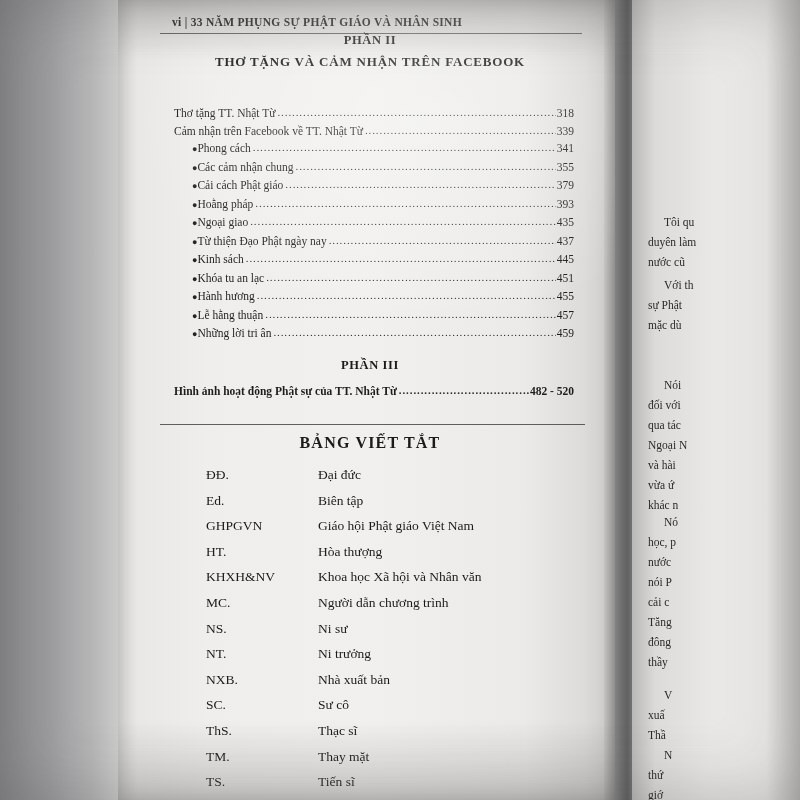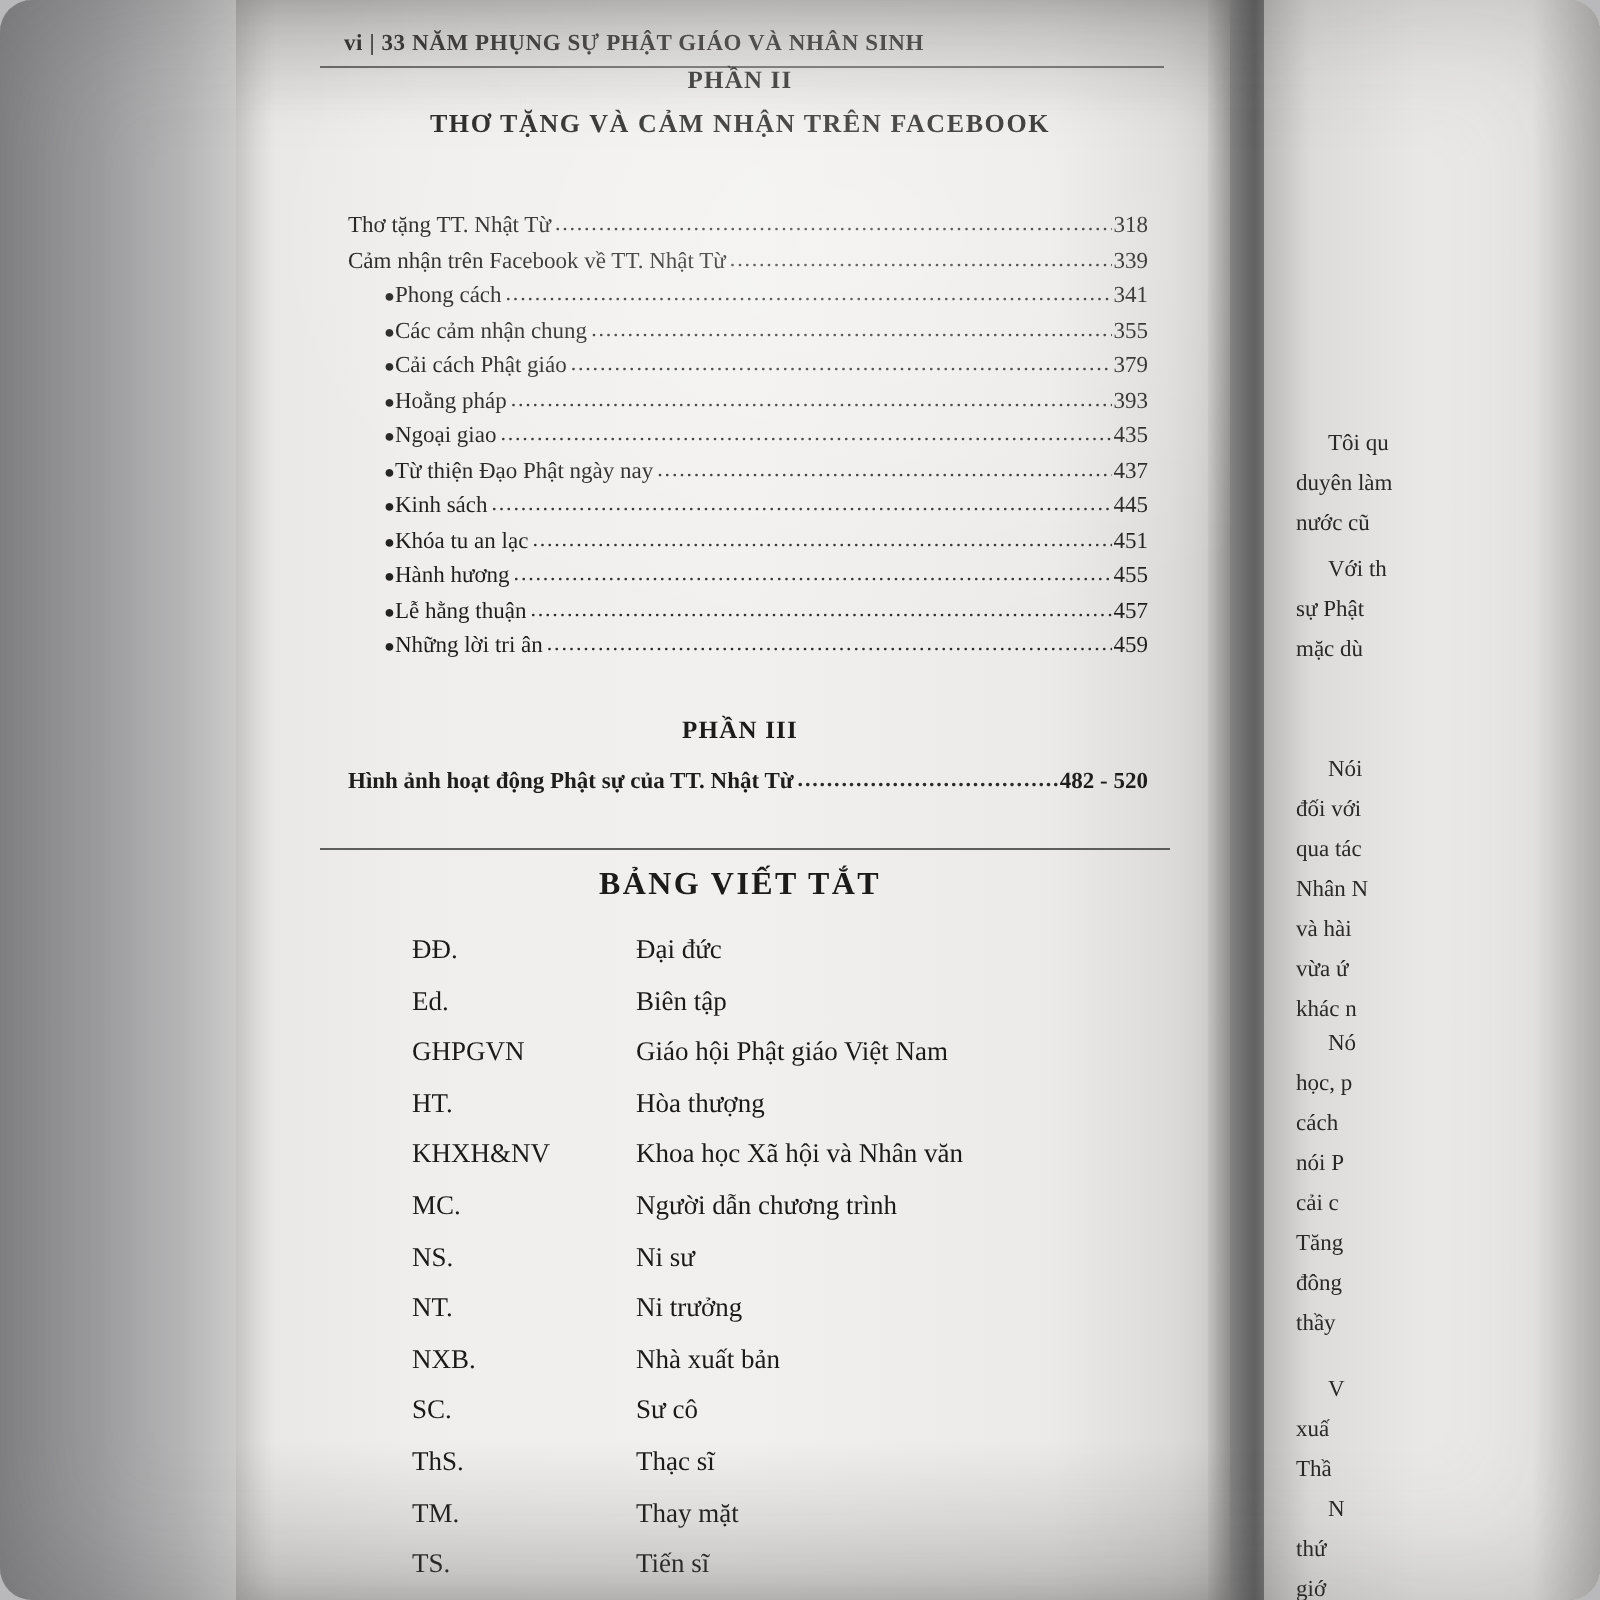--- a/index.html
+++ b/index.html
@@ -12,21 +12,20 @@
     overflow: hidden;
     background: #b9b9bb;
     font-family: "Liberation Serif", serif;
   }
   #stage {
     position: relative;
     width: 800px;
     height: 800px;
     overflow: hidden;
     background: linear-gradient(90deg, #9e9ea2 0%, #c2c2c4 3%, #d8d8d8 8%, #e3e3e2 20%, #e6e5e3 55%, #e2e1df 75%, #d3d2d0 88%, #b6b5b4 96%, #8f8e8f 100%);
-    border-radius: 16px;
   }
 
   
   .table-bg {
     position: absolute;
     inset: 0;
     background: #a9a9ab;
   }
 
   
@@ -425,29 +424,29 @@
   </div>
   <div class="rp-block" style="top:275px">
     <div class="rp-line ind">Với th</div>
     <div class="rp-line">sự Phật</div>
     <div class="rp-line">mặc dù</div>
   </div>
   <div class="rp-block" style="top:375px">
     <div class="rp-line ind">Nói</div>
     <div class="rp-line">đối với</div>
     <div class="rp-line">qua tác</div>
-    <div class="rp-line">Nhân N</div>
+    <div class="rp-line">Ngoại N</div>
     <div class="rp-line">và hài</div>
     <div class="rp-line">vừa ứ</div>
     <div class="rp-line">khác n</div>
   </div>
   <div class="rp-block" style="top:512px">
     <div class="rp-line ind">Nó</div>
     <div class="rp-line">học, p</div>
-    <div class="rp-line">cách</div>
+    <div class="rp-line">nước</div>
     <div class="rp-line">nói P</div>
     <div class="rp-line">cải c</div>
     <div class="rp-line">Tăng</div>
     <div class="rp-line">đông</div>
     <div class="rp-line">thầy</div>
   </div>
   <div class="rp-block" style="top:685px">
     <div class="rp-line ind">V</div>
     <div class="rp-line">xuấ</div>
     <div class="rp-line">Thầ</div>

